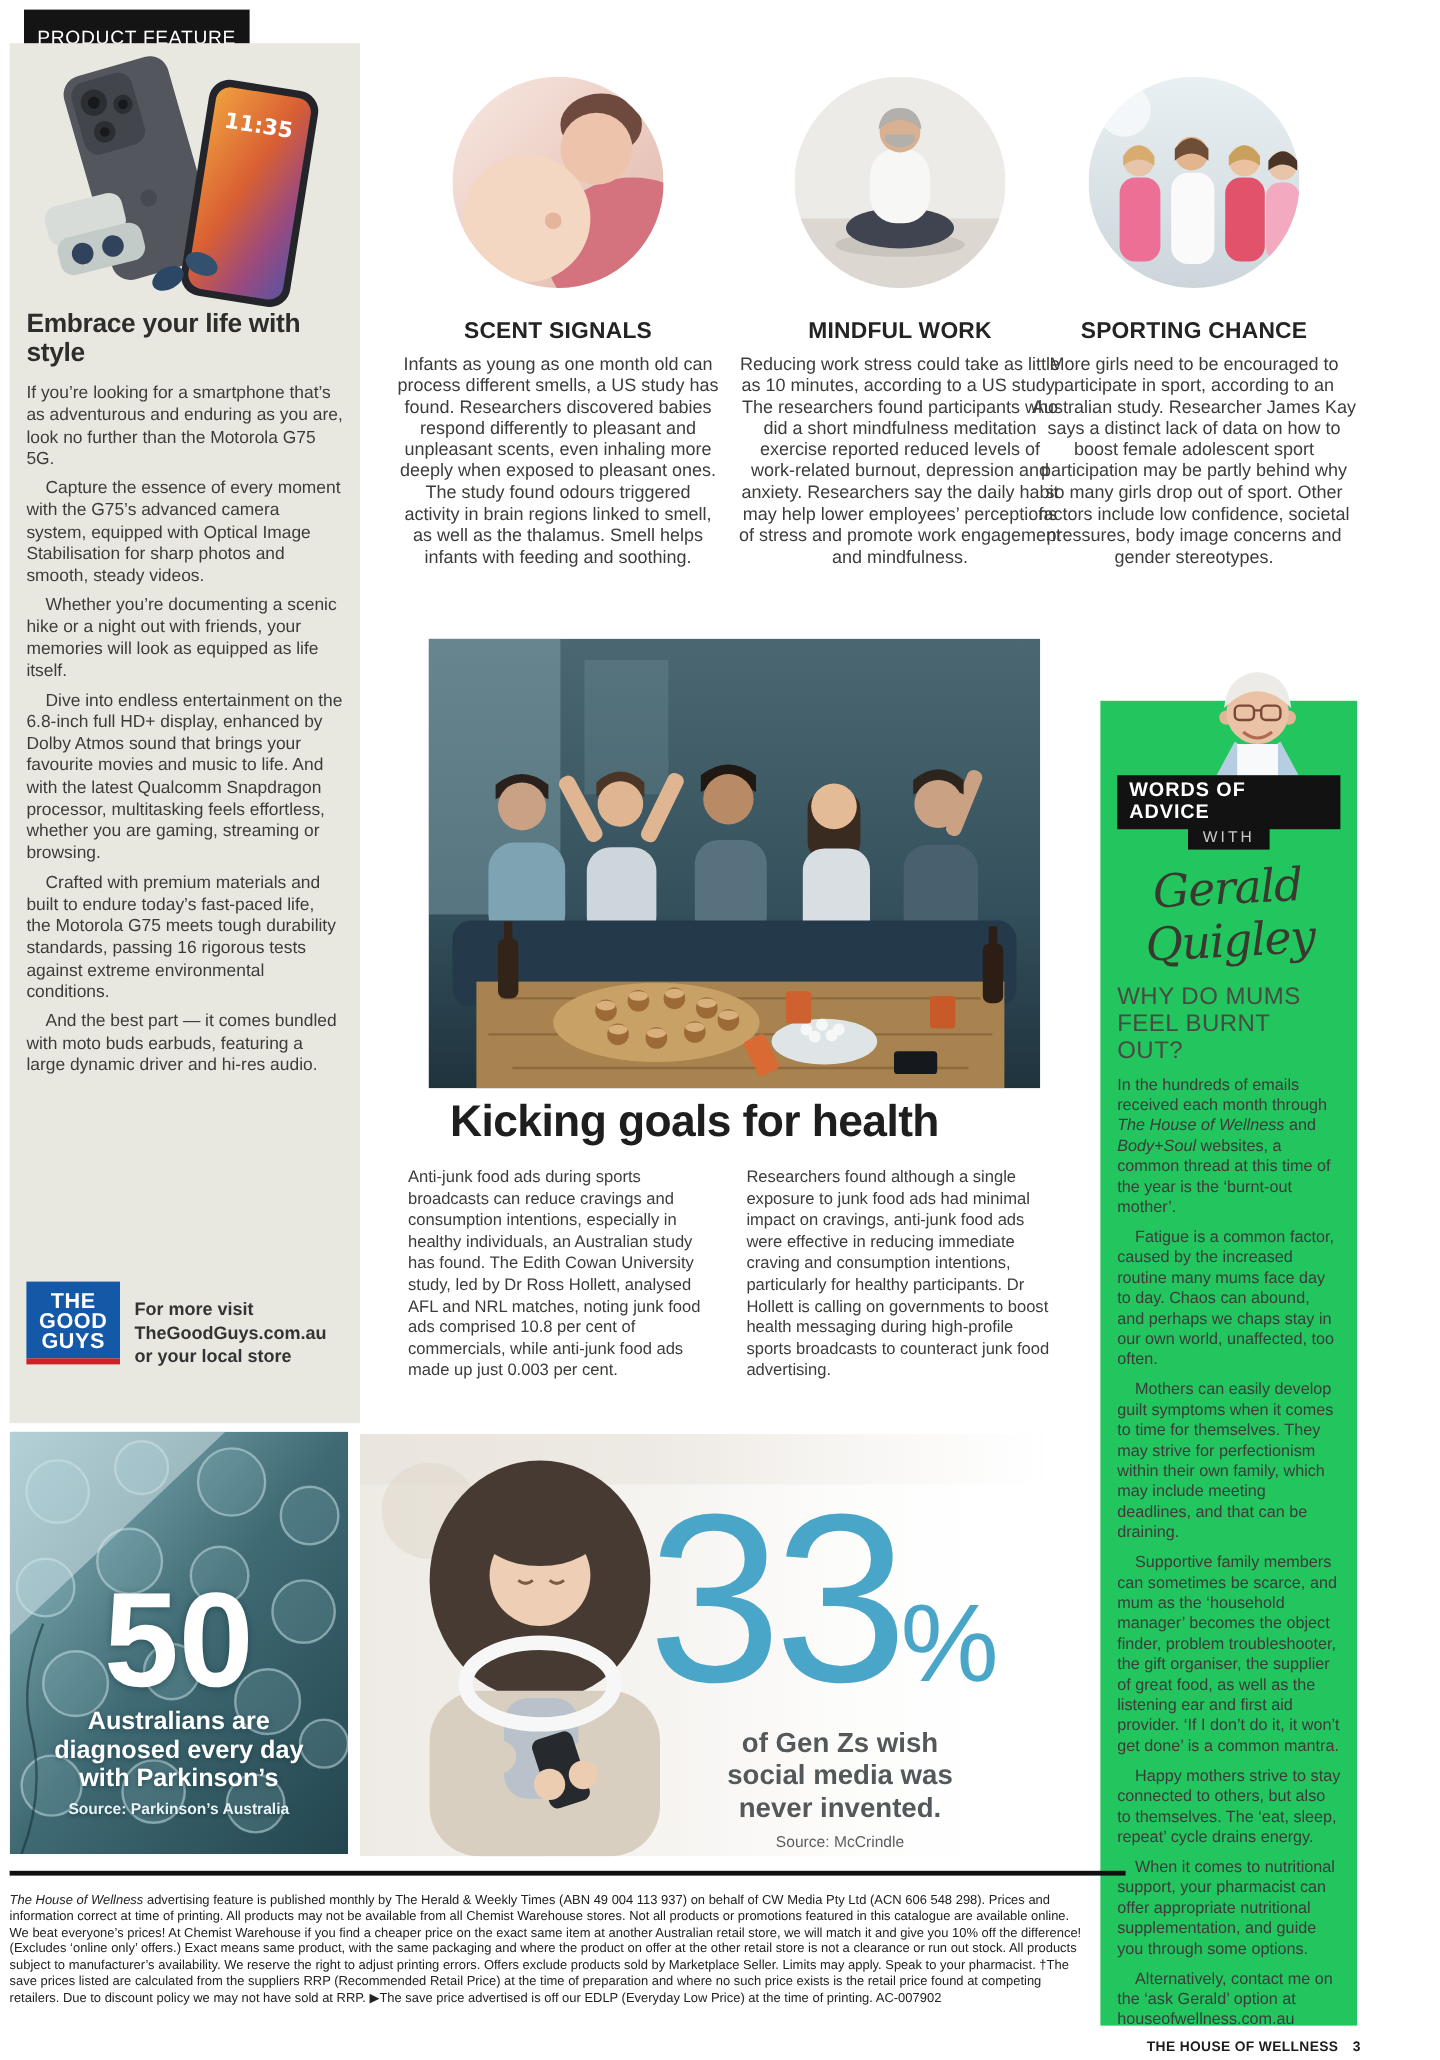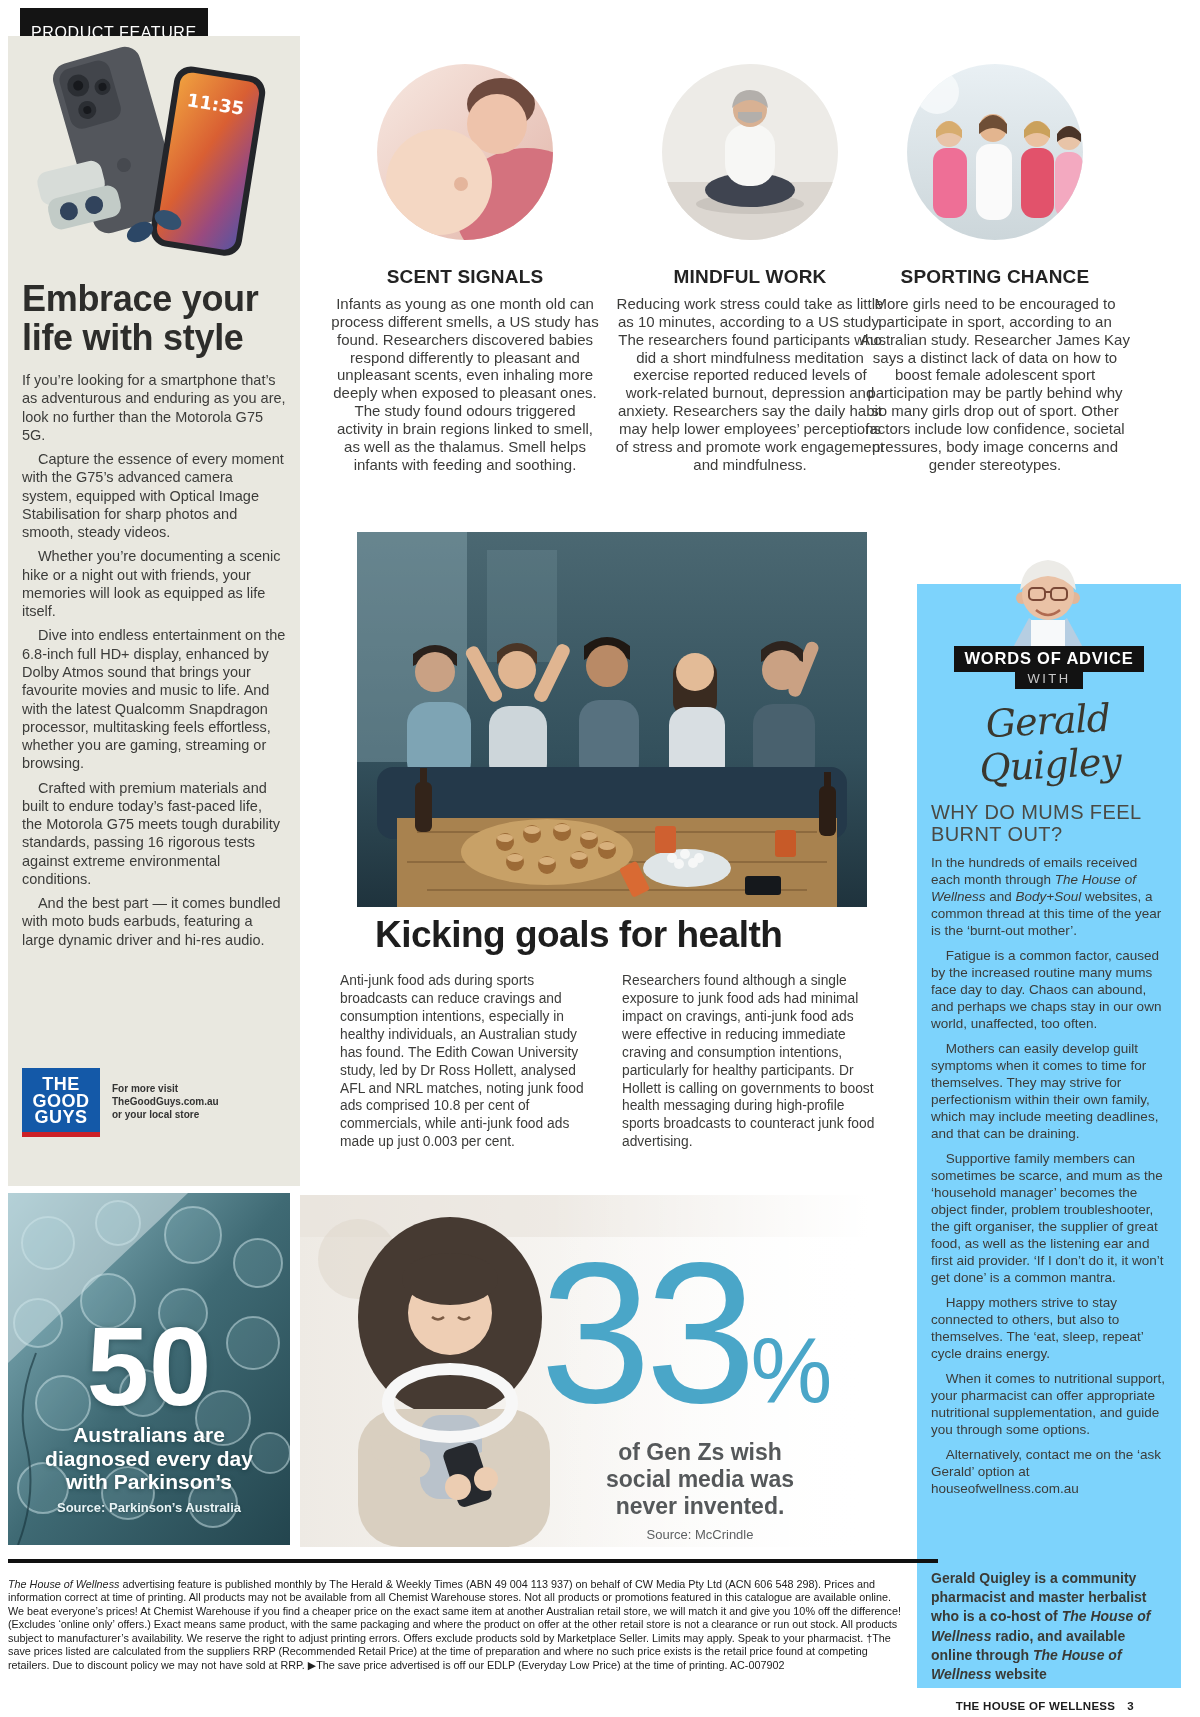--- a/index.html
+++ b/index.html
@@ -6,48 +6,48 @@
   body { background:#cfcfcf; font-family:"Liberation Sans","DejaVu Sans",sans-serif; }
   .page { position:relative; width:1200px; height:1717px; background:#ffffff; margin:0 auto; overflow:hidden; color:#3d3d3d; }
 
   
   .pf-banner { position:absolute; left:20px; top:8px; background:#141414; color:#fff;
     font-size:16px; font-weight:400; letter-spacing:.6px; padding:16px 11px 5px; }
 
   
   .left-col { position:absolute; left:8px; top:36px; width:292px; height:1150px; background:#e9e8e0; padding:10px 14px; }
   .phone-art { width:264px; height:212px; position:relative; }
-  .left-col h1 { font-size:36px; line-height:1.07; font-weight:700; color:#2d2d2b; margin-top:22px; letter-spacing:-.3px; }
+  .left-col h1 { font-size:22px; line-height:1.07; font-weight:700; color:#2d2d2b; letter-spacing:-.3px; }
   .left-col .body { margin-top:14px; }
   .left-col p { font-size:14.5px; line-height:1.26; color:#3c3c3a; margin-top:6px; }
   .left-col p:first-child { margin-top:0; }
   .left-col p.indent { text-indent:1.1em; }
   .gg-row { position:absolute; left:14px; top:1032px; display:flex; align-items:flex-start; gap:12px; }
   .gg-logo { width:78px; }
   .gg-box { background:#1459a8; color:#fff; text-align:center; font-weight:800; font-size:18px;
     line-height:.92; padding:8px 2px 6px; letter-spacing:.5px; }
   .gg-box span { display:block; }
   .gg-red { height:5px; background:#cc2127; }
-  .gg-text { font-size:10px; font-weight:700; color:#333; line-height:1.3; padding-top:14px; }
+  .gg-text { font-size:15px; font-weight:700; color:#333; line-height:1.3; padding-top:14px; }
 
   
   .circle-photo { position:absolute; top:64px; width:176px; height:176px; border-radius:50%; overflow:hidden; }
   .top-article { position:absolute; top:266px; width:270px; text-align:center; }
   .top-article h2 { font-size:19px; font-weight:800; color:#232323; letter-spacing:.2px; margin-bottom:7px; }
   .top-article p { font-size:15px; line-height:1.19; color:#3c3c3a; }
 
   
   .mid-photo { position:absolute; left:357px; top:532px; width:510px; height:375px; overflow:hidden; }
   .kick-title { position:absolute; left:375px; top:914px; font-size:37px; font-weight:800; color:#1e1e1e; letter-spacing:-.5px; }
   .kick-col { position:absolute; top:972px; width:254px; }
   .kick-col p { font-size:13.8px; line-height:1.3; color:#3c3c3a; }
   .kick-col1 { left:340px; } .kick-col2 { left:622px; }
 
   
-  .advice-panel { position:absolute; left:917px; top:584px; width:264px; height:1104px; background:#7dd3fc; padding:0 14px 0; }
+  .advice-panel { position:absolute; left:917px; top:584px; width:214px; height:1104px; background:#22c55e; padding:0 14px 0; }
   .gerald-photo { position:absolute; left:56px; top:-32px; width:150px; height:114px; z-index:1; }
   .woa-banner { position:relative; z-index:2; display:table; margin:62px auto 0; background:#121212; color:#fff;
     padding:3px 10px 4px; font-size:16.5px; font-weight:800; letter-spacing:.8px; }
   .woa-with { position:relative; z-index:2; display:table; margin:-1px auto 0; background:#121212; color:#c9c9c9;
     padding:0 12px 3px; font-size:13px; letter-spacing:2.5px; }
   .signature { margin:10px auto 14px; text-align:center; font-family:"DejaVu Serif","Liberation Serif",serif;
     font-style:italic; font-size:38px; color:#3a382f; transform:rotate(-3deg); letter-spacing:-1px; }
   .advice-heading { font-size:20px; font-weight:300; letter-spacing:.4px; color:#4a4a44; line-height:1.12; margin-bottom:8px; }
   .advice-p { font-size:13.5px; line-height:1.26; color:#3c3c3a; margin-top:8px; }
   .advice-p.first { margin-top:0; }

